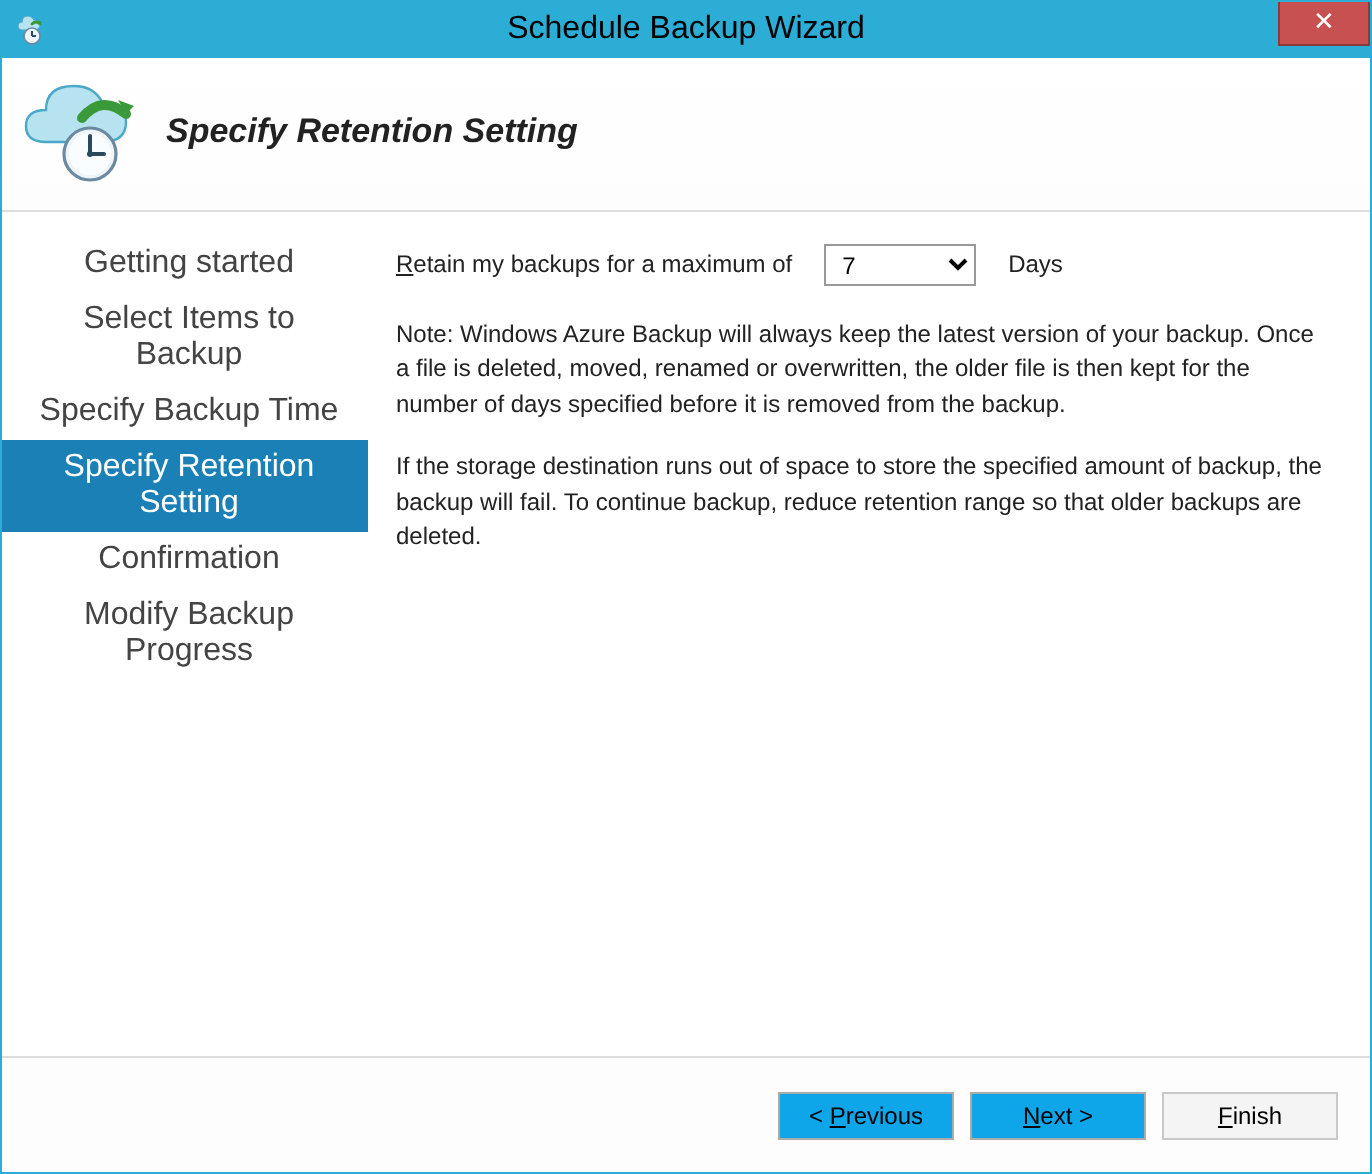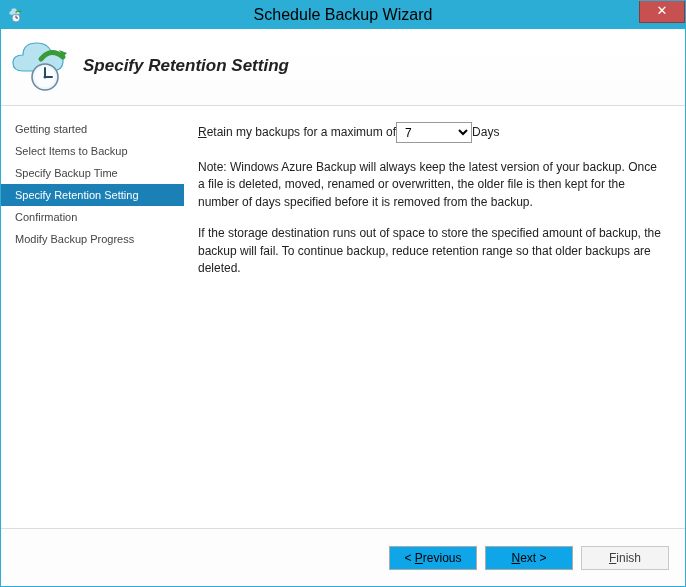--- a/index.html
+++ b/index.html
@@ -77,38 +77,39 @@
     overflow: hidden;
   }
   .sidebar {
     width: 183px;
     padding: 12px 0px 0 0;
     flex-shrink: 0;
   }
   .sidebar .item {
     padding: 5px 10px 5px 14px;
     color: #444;
-    font-size: 11px;
+    font-size: 16px;
     cursor: default;
+    text-align: center;
   }
   .sidebar .item.active {
     background: #1a80b6;
     color: #fff;
   }
   .content {
     flex: 1;
     padding: 16px 20px 10px 14px;
     color: #222;
     line-height: 1.45;
   }
   .content .question { margin-bottom: 14px; }
   .retain-row {
     display: flex;
     align-items: center;
-    gap: 0;
+    gap: 16px;
     margin-bottom: 16px;
   }
   .retain-row .label { }
   .retain-row select {
     width: 76px;
     height: 21px;
     font-size: 12px;
     border: 1px solid #999;
     padding-left: 4px;
     background: #fff;
@@ -127,21 +128,21 @@
   .footer button {
     height: 24px;
     width: 88px;
     font-size: 12px;
     font-family: inherit;
     background: #0ea5e9;
     border: 1px solid #aaa;
     cursor: default;
   }
   .footer button:disabled {
-    color: #404040;
+    color: #000000;
     border-color: #c8c8c8;
     background: #f4f4f4;
   }
   .u { text-decoration: underline; }
 </style>
 </head>
 <body>
 
 <div class="window">
 

